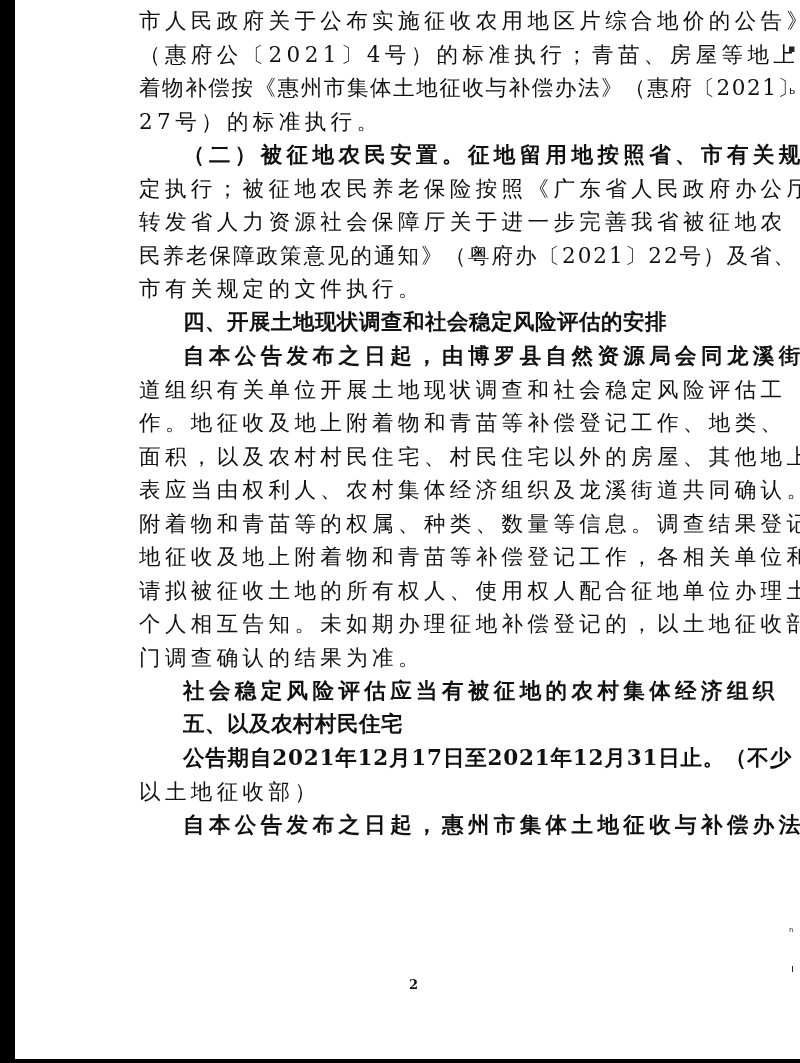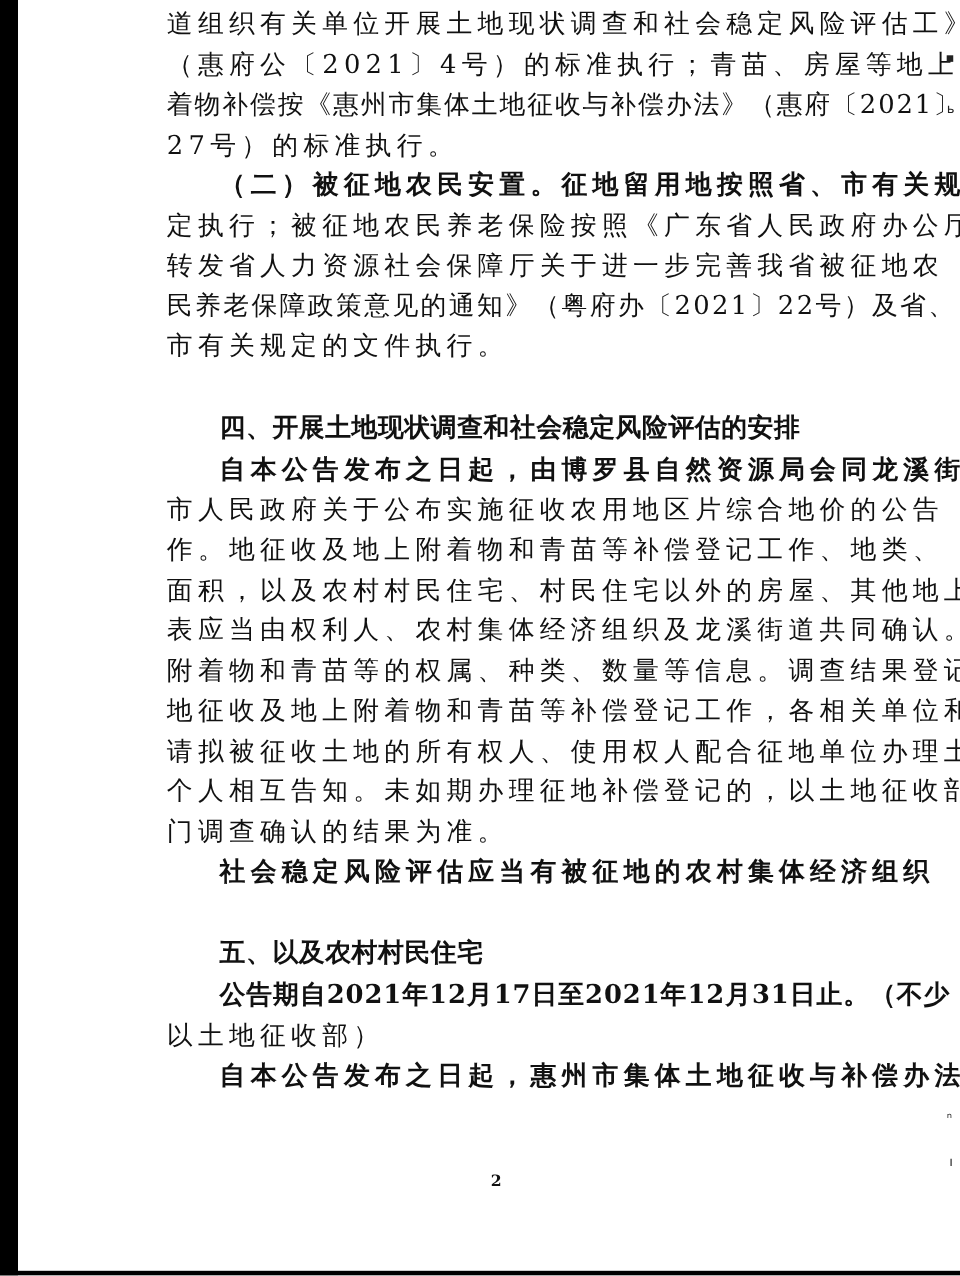--- a/index.html
+++ b/index.html
@@ -10,56 +10,56 @@
   .left-bar { position: absolute; left: 0; top: 0; width: 15px; height: 1063px; background: #000000; }
   .bottom-bar { position: absolute; left: 0; bottom: 0; width: 800px; height: 4px; background: #000000; }
   .page { position: absolute; left: 139px; top: 4px; width: 562px; }
   .line {
     height: 33.5px; line-height: 33.5px; font-size: 21.5px; white-space: nowrap;
     letter-spacing: 4.4px; text-align: justify; text-align-last: justify;
   }
   .line.last { text-align-last: left; }
   .indent { padding-left: 44px; font-weight: bold; }
   .heading {
-    font-family: Liberation Mono, monospace; font-weight: bold;
-    letter-spacing: 0.5px; text-align-last: left; margin-top: 36px;
+    font-family: Liberation Serif, serif; font-weight: bold;
+    letter-spacing: 0.5px; text-align-last: left;
   }
   .page-number {
     position: absolute; left: 409px; top: 977px; font-size: 13px; font-weight: bold;
     font-family: "DejaVu Serif", serif;
   }
   .speck { position: absolute; font-size: 11px; color: #222; font-family: "DejaVu Sans", sans-serif; }
 </style>
 </head>
 <body>
 
 <div class="left-bar"></div>
 <div class="bottom-bar"></div>
 
 <div class="page">
   <div>
-    <div class="line">道组织有关单位开展土地现状调查和社会稳定风险评估工》</div>
+    <div class="line">市人民政府关于公布实施征收农用地区片综合地价的公告》</div>
     <div class="line">（惠府公〔2021〕4号）的标准执行；青苗、房屋等地上附</div>
     <div class="line" style="letter-spacing:1.6px">着物补偿按《惠州市集体土地征收与补偿办法》（惠府〔2021〕</div>
     <div class="line last">27号）的标准执行。</div>
   </div>
 
   <div>
     <div class="line indent">（二）被征地农民安置。征地留用地按照省、市有关规</div>
     <div class="line">定执行；被征地农民养老保险按照《广东省人民政府办公厅</div>
     <div class="line">转发省人力资源社会保障厅关于进一步完善我省被征地农</div>
     <div class="line" style="letter-spacing:2px">民养老保障政策意见的通知》（粤府办〔2021〕22号）及省、</div>
     <div class="line last">市有关规定的文件执行。</div>
   </div>
 
   <div class="line heading indent">四、开展土地现状调查和社会稳定风险评估的安排</div>
 
   <div>
     <div class="line indent">自本公告发布之日起，由博罗县自然资源局会同龙溪街</div>
-    <div class="line">市人民政府关于公布实施征收农用地区片综合地价的公告</div>
+    <div class="line">道组织有关单位开展土地现状调查和社会稳定风险评估工</div>
     <div class="line">作。地征收及地上附着物和青苗等补偿登记工作、地类、</div>
     <div class="line">面积，以及农村村民住宅、村民住宅以外的房屋、其他地上</div>
     <div class="line">表应当由权利人、农村集体经济组织及龙溪街道共同确认。</div>
     <div class="line">附着物和青苗等的权属、种类、数量等信息。调查结果登记</div>
     <div class="line">地征收及地上附着物和青苗等补偿登记工作，各相关单位和</div>
     <div class="line">请拟被征收土地的所有权人、使用权人配合征地单位办理土</div>
     <div class="line">个人相互告知。未如期办理征地补偿登记的，以土地征收部</div>
     <div class="line last">门调查确认的结果为准。</div>
   </div>
 

